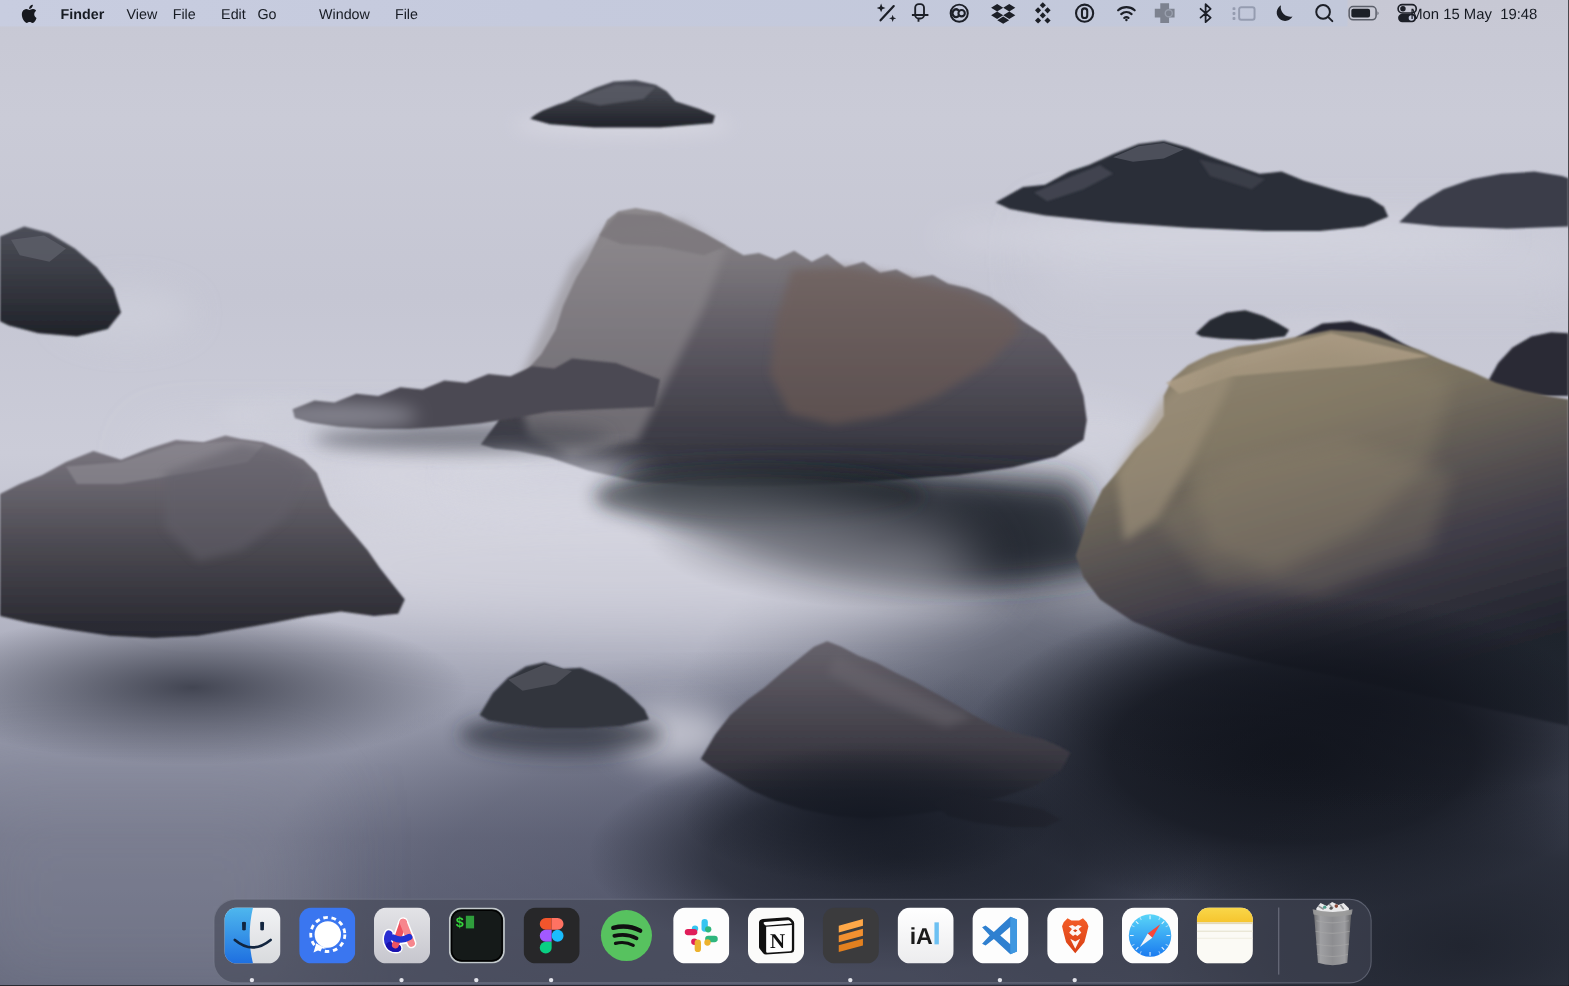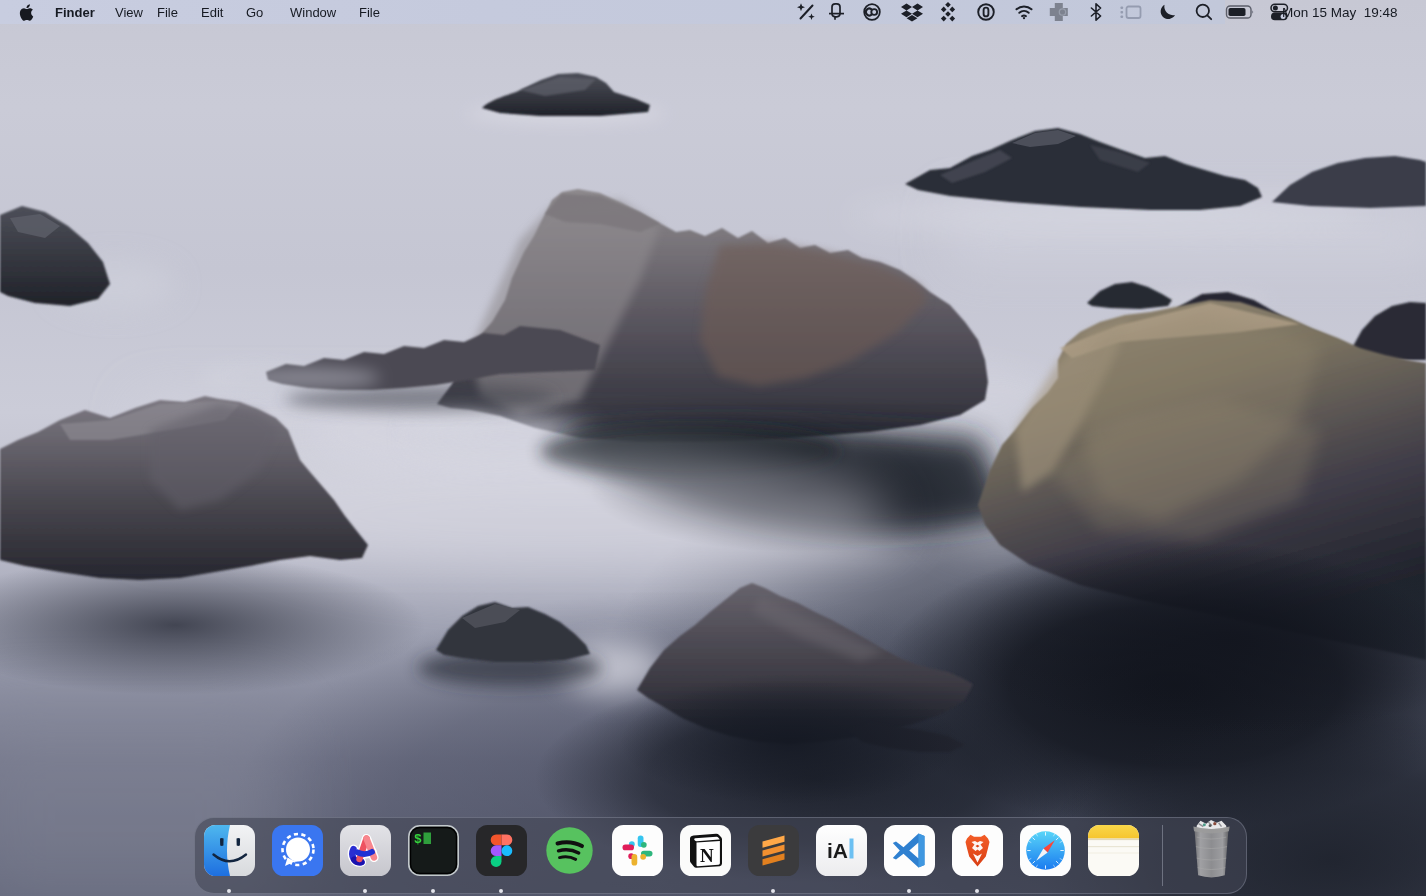--- a/index.html
+++ b/index.html
@@ -202,21 +202,21 @@
 
 <div id="menubar">
   <svg style="position:absolute;left:19px;top:4px" width="15" height="17" viewBox="0 0 15 17">
     <path fill="#17191f" d="M12.1,9.0c0-2.1,1.7-3.1,1.8-3.2c-1.0-1.4-2.5-1.6-3.0-1.6c-1.3-0.1-2.5,0.8-3.1,0.8C7.1,5,6.1,4.2,5,4.2C3.6,4.3,2.3,5,1.6,6.3c-1.5,2.5-0.4,6.3,1,8.4c0.7,1,1.5,2.1,2.6,2.1c1,0,1.4-0.7,2.7-0.7c1.3,0,1.6,0.7,2.7,0.7c1.1,0,1.8-1,2.5-2c0.8-1.2,1.1-2.3,1.1-2.4C14.2,12.3,12.1,11.5,12.1,9.0z"></path>
     <path fill="#17191f" d="M10.0,2.9c0.6-0.7,1.0-1.7,0.9-2.7C10,0.3,9,0.8,8.4,1.5C7.9,2.1,7.4,3.1,7.5,4.1C8.5,4.2,9.4,3.6,10.0,2.9z"></path>
   </svg>
   <div class="mitem" style="left:55px;font-weight:700">Finder</div>
   <div class="mitem" style="left:115px">View</div>
   <div class="mitem" style="left:157px">File</div>
   <div class="mitem" style="left:201px">Edit</div>
-  <div class="mitem" style="left:246px">Go</div>
+  <div class="mitem" style="left:234px">Go</div>
   <div class="mitem" style="left:290px">Window</div>
   <div class="mitem" style="left:359px">File</div>
   <svg style="position:absolute;left:0;top:0" width="1426" height="24" viewBox="0 0 1426 24">
     <g fill="#1c1f27" stroke="none">
 
       <g>
         <path d="M800.5,18.5 L812.5,5.5" stroke="#1c1f27" stroke-width="2" stroke-linecap="round"></path>
         <path d="M801,3.2 L802.1,6.1 L805,7.2 L802.1,8.3 L801,11.2 L799.9,8.3 L797,7.2 L799.9,6.1 Z"></path>
         <path d="M811.5,13.4 L812.4,15.8 L814.8,16.7 L812.4,17.6 L811.5,20 L810.6,17.6 L808.2,16.7 L810.6,15.8 Z"></path>
       </g>

